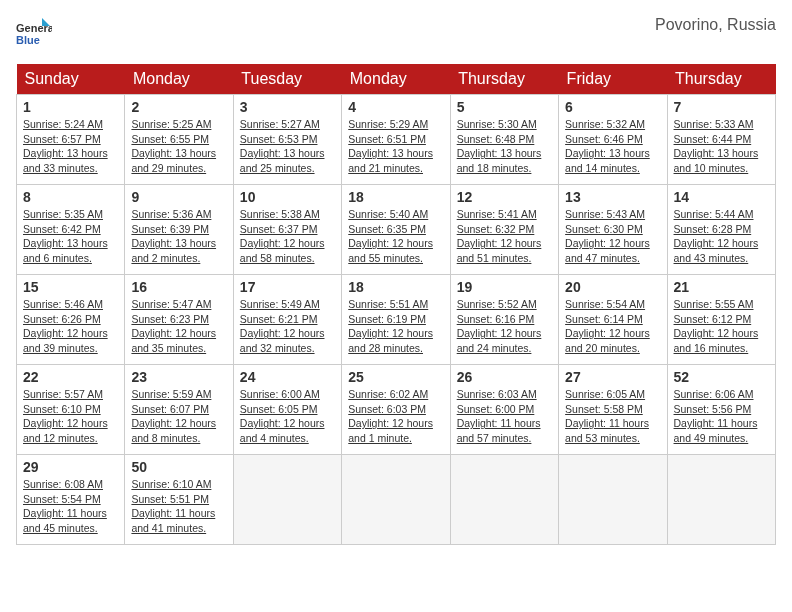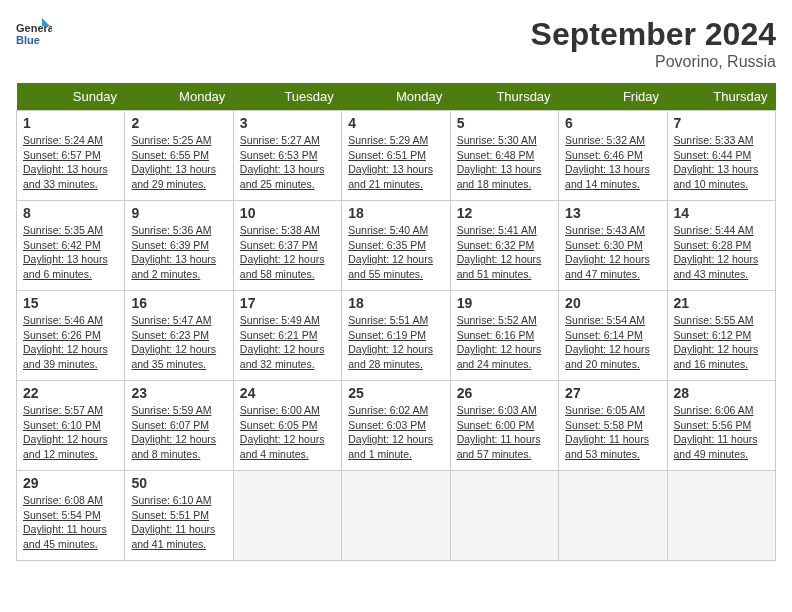--- a/index.html
+++ b/index.html
@@ -36,25 +36,25 @@
     .location {
       font-size: 16px;
       color: #555;
     }
     table {
       width: 100%;
       border-collapse: collapse;
       font-size: 11px;
     }
     th {
-      background-color: #4d7c0f;
+      background-color: #b91c1c;
       color: #fff;
-      text-align: right;
+      text-align: left;
       padding: 6px 8px;
-      font-size: 13px;
+      font-size: 16px;
       font-weight: normal;
     }
     td {
       border: 1px solid #ccc;
       vertical-align: top;
       padding: 4px 6px;
       width: calc(100% / 7);
       height: 90px;
       background: #fff;
     }
@@ -80,21 +80,20 @@
 
 <div class="header">
   <div class="logo">
     <svg class="logo-icon" viewBox="0 0 36 36">
       <text x="0" y="16" font-size="11" font-weight="bold" fill="#333">General</text>
       <text x="0" y="28" font-size="11" font-weight="bold" fill="#2a5db0">Blue</text>
       <polygon points="26,2 34,10 26,10" fill="#2a9fd0"></polygon>
     </svg>
   </div>
   <div class="title-block">
-    <div class="month-title">September 2024</div>
     <div class="location">Povorino, Russia</div>
   </div>
 </div>
 
 <table>
   <thead>
     <tr>
       <th>Sunday</th>
       <th>Monday</th>
       <th>Tuesday</th>
@@ -214,21 +213,21 @@
         </td>
         <td>
           <span class="day-num">26</span>
           <div class="day-info">Sunrise: 6:03 AM<br>Sunset: 6:00 PM<br>Daylight: 11 hours and 57 minutes.</div>
         </td>
         <td>
           <span class="day-num">27</span>
           <div class="day-info">Sunrise: 6:05 AM<br>Sunset: 5:58 PM<br>Daylight: 11 hours and 53 minutes.</div>
         </td>
         <td>
-          <span class="day-num">28</span>
+          <span class="day-num">52</span>
           <div class="day-info">Sunrise: 6:06 AM<br>Sunset: 5:56 PM<br>Daylight: 11 hours and 49 minutes.</div>
         </td>
       </tr>
       <tr>
         <td>
           <span class="day-num">29</span>
           <div class="day-info">Sunrise: 6:08 AM<br>Sunset: 5:54 PM<br>Daylight: 11 hours and 45 minutes.</div>
         </td>
         <td>
           <span class="day-num">50</span>

